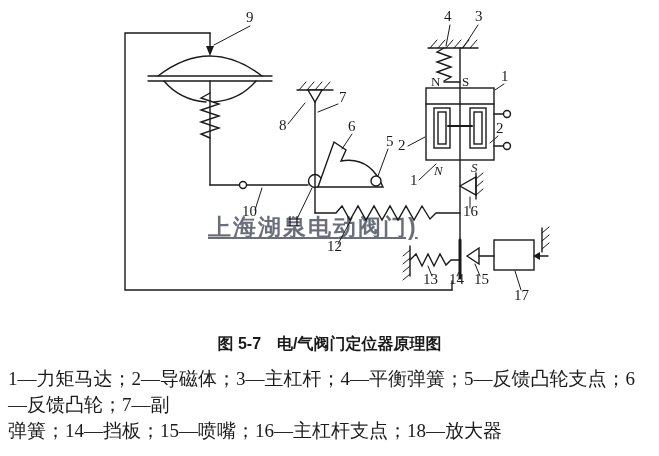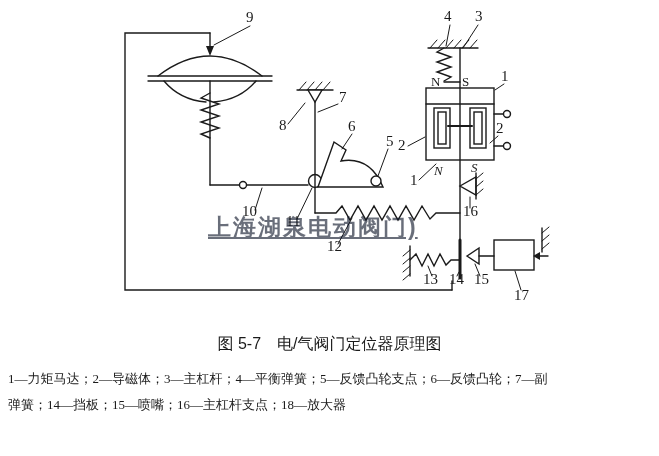--- a/index.html
+++ b/index.html
@@ -15,26 +15,26 @@
   .watermark{
     position:absolute;left:208px;top:212px;
     font-size:23px;font-weight:700;letter-spacing:2px;
     color:#0f172a;opacity:.62;white-space:nowrap;
     font-family:"Liberation Sans","DejaVu Sans",sans-serif;
     pointer-events:none;
     text-decoration:underline;
   }
   .caption{
     position:absolute;top:334px;left:0;width:659px;
-    text-align:center;font-size:16px;font-weight:400;
+    text-align:center;font-size:16px;font-weight:700;
     font-family:"Liberation Sans","DejaVu Sans",sans-serif;
   }
   .legend{
     position:absolute;top:366px;left:8px;right:6px;
-    font-size:13px;line-height:26px;
+    font-size:19px;line-height:26px;
     font-family:"Liberation Serif","DejaVu Serif",serif;
   }
   svg text{font-family:"Liberation Serif","DejaVu Serif",serif;}
 </style>
 </head>
 <body>
 
 <div class="page">
 
   <div class="diagram-area">

